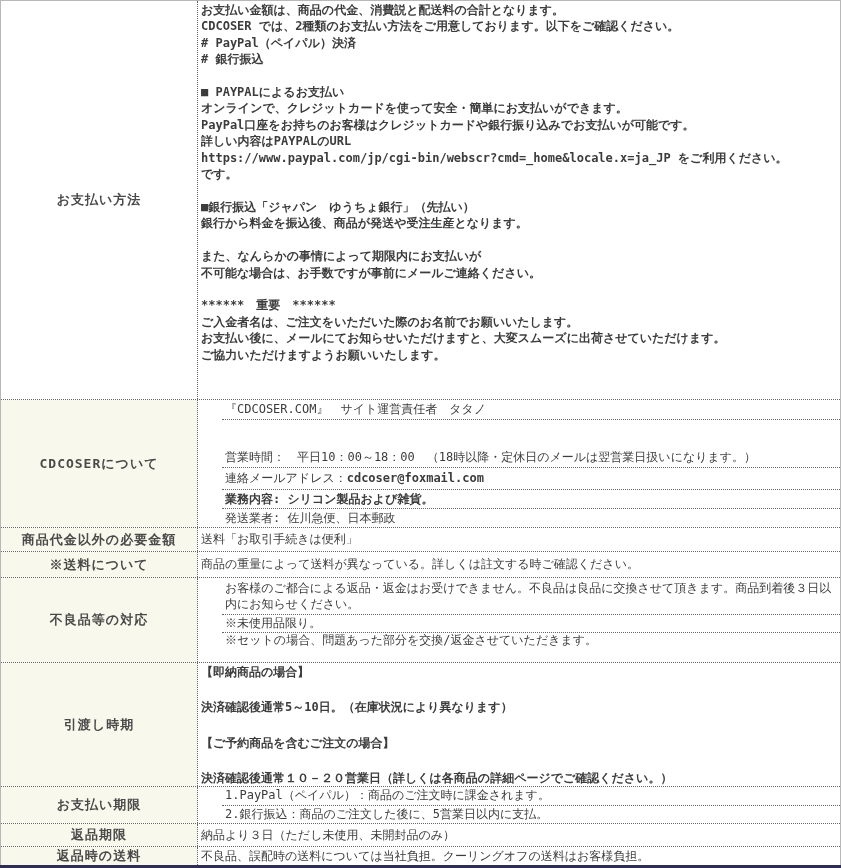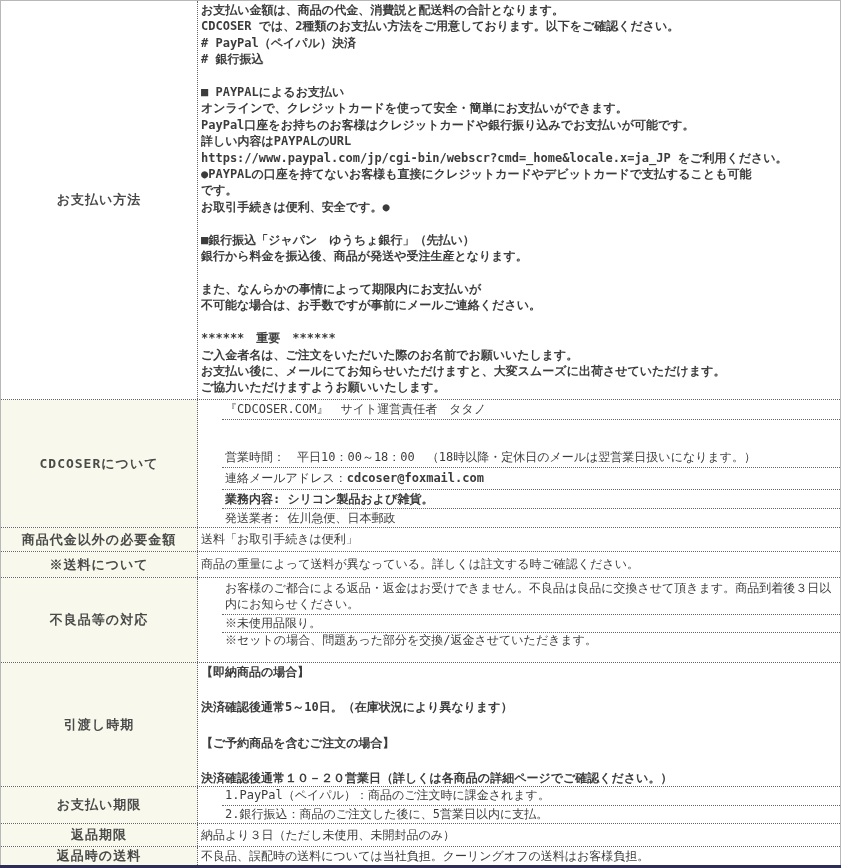--- a/index.html
+++ b/index.html
@@ -93,23 +93,21 @@
           <div class="line">お支払い金額は、商品の代金、消費説と配送料の合計となります。</div>
           <div class="line">CDCOSER では、2種類のお支払い方法をご用意しております。以下をご確認ください。</div>
           <div class="line"># PayPal（ペイパル）決済</div>
           <div class="line"># 銀行振込</div>
           <div class="line">&nbsp;</div>
           <div class="line">■ PAYPALによるお支払い</div>
           <div class="line">オンラインで、クレジットカードを使って安全・簡単にお支払いができます。</div>
           <div class="line">PayPal口座をお持ちのお客様はクレジットカードや銀行振り込みでお支払いが可能です。</div>
           <div class="line">詳しい内容はPAYPALのURL</div>
           <div class="line">https://www.paypal.com/jp/cgi-bin/webscr?cmd=_home&amp;locale.x=ja_JP をご利用ください。</div>
-          <div class="line">●PAYPALの口座を持てないお客様も直接にクレジットカードやデビットカードで支払することも可能</div>
           <div class="line">です。</div>
-          <div class="line">お取引手続きは便利、安全です。●</div>
           <div class="line">&nbsp;</div>
           <div class="line">■銀行振込「ジャパン　ゆうちょ銀行」（先払い）</div>
           <div class="line">銀行から料金を振込後、商品が発送や受注生産となります。</div>
           <div class="line">&nbsp;</div>
           <div class="line">また、なんらかの事情によって期限内にお支払いが</div>
           <div class="line">不可能な場合は、お手数ですが事前にメールご連絡ください。</div>
           <div class="line">&nbsp;</div>
           <div class="line">******　重要　******</div>
           <div class="line">ご入金者名は、ご注文をいただいた際のお名前でお願いいたします。</div>
           <div class="line">お支払い後に、メールにてお知らせいただけますと、大変スムーズに出荷させていただけます。</div>

